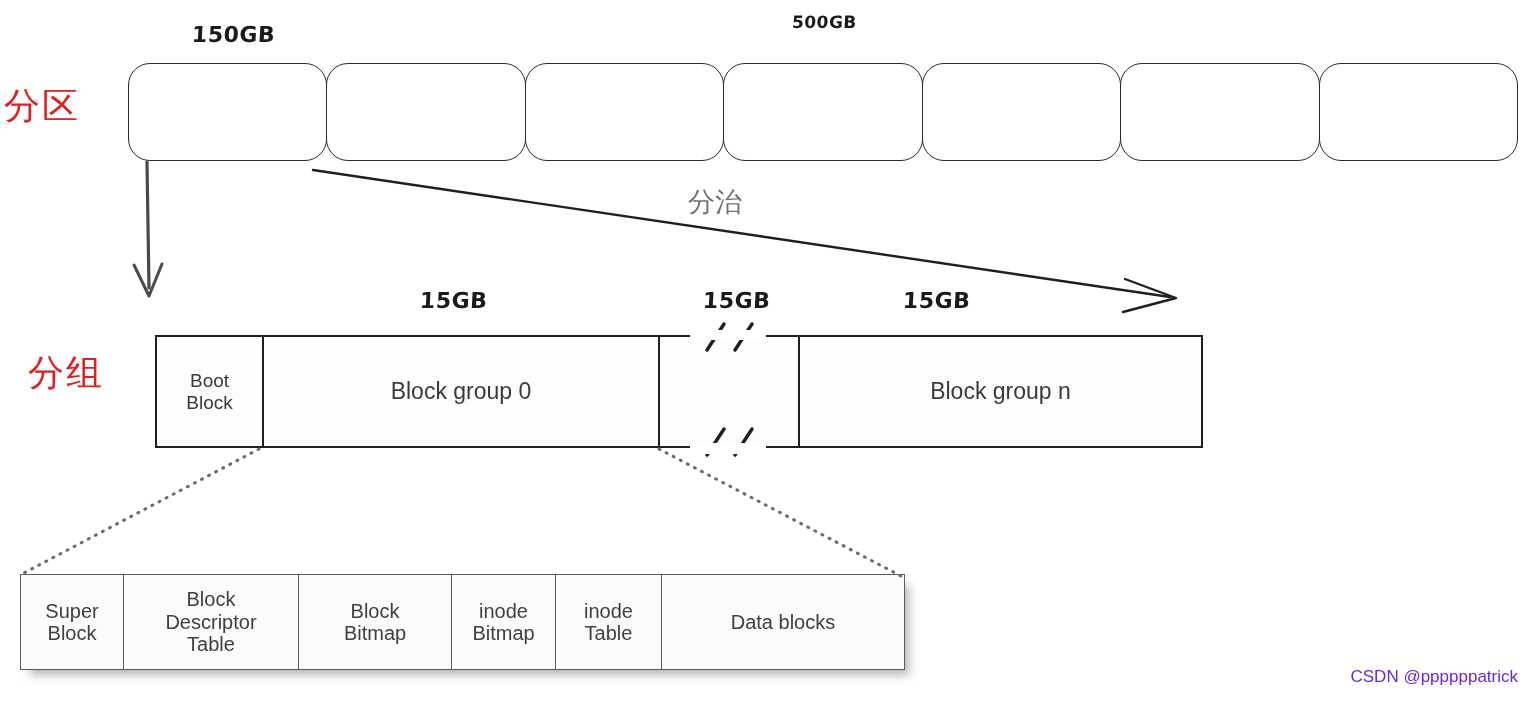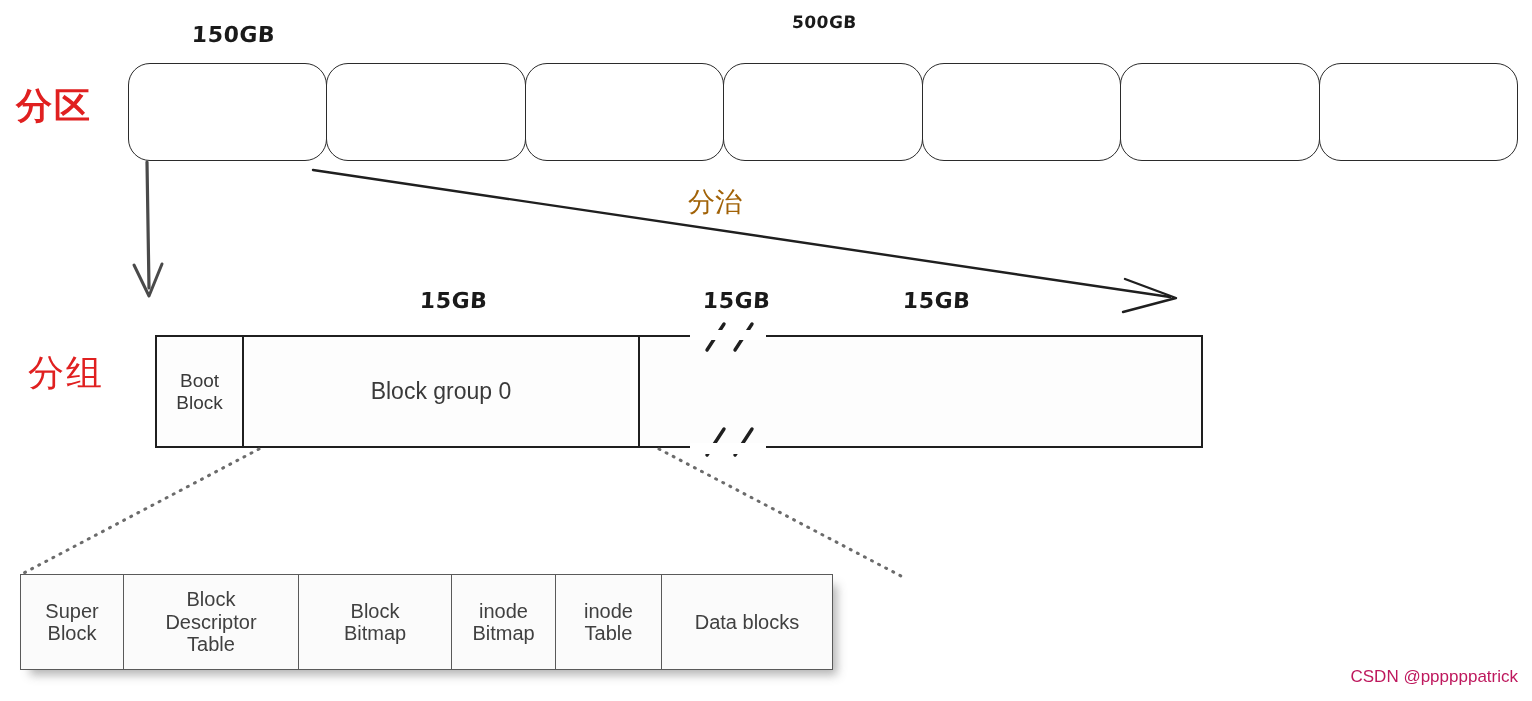--- a/index.html
+++ b/index.html
@@ -22,21 +22,21 @@
   .section-label {
     position: absolute;
     color: #e02020;
     font-family: "DejaVu Sans", sans-serif;
     font-size: 36px;
     font-weight: 400;
     letter-spacing: 2px;
     line-height: 1;
     white-space: nowrap;
   }
-  #label-partition { left: 16px; top: 88px; font-weight: bold; }
+  #label-partition { left: 4px; top: 88px; }
   #label-group     { left: 28px; top: 355px; }
 
   
   .size-caption {
     position: absolute;
     color: #1a1a1a;
     font-family: "DejaVu Sans", sans-serif;
     font-size: 22px;
     font-weight: 600;
     letter-spacing: 0.5px;
@@ -44,21 +44,21 @@
     transform: skewX(-3deg);
   }
   .size-caption.small {
     font-size: 17px;
     font-weight: 600;
   }
 
   
   .arrow-caption {
     position: absolute;
-    color: #a16207;
+    color: #737373;
     font-family: Liberation Serif, serif;
     font-size: 27px;
     white-space: nowrap;
   }
 
   
   #partition-row {
     position: absolute;
     left: 128px;
     top: 63px;
@@ -108,38 +108,38 @@
     justify-content: center;
     box-sizing: border-box;
     font-family: "Liberation Sans", sans-serif;
     font-size: 23px;
     color: #3a3a3a;
     text-align: center;
     line-height: 1.12;
     background: #fdfdfd;
   }
   .group-cell + .group-cell { border-left: 2.5px solid #1f1f1f; }
-  #group-cell-boot   { width: 85px; font-size: 19px; }
+  #group-cell-boot   { width: 105px; font-size: 19px; }
   #group-cell-bg0    { width: 396px; }
   #group-cell-gap    { width: 140px; }
   #group-cell-bgn    { flex: 1 1 auto; }
 
   
   .break-patch {
     position: absolute;
     background: #ffffff;
     z-index: 3;
   }
 
   
   #detail-row {
     position: absolute;
     left: 20px;
     top: 574px;
-    width: 813px;
+    width: 885px;
     height: 96px;
     box-sizing: border-box;
     display: flex;
     background: #fbfbfb;
     border: 1.6px solid #5a5a5a;
     box-shadow: 7px 8px 9px -3px rgba(90,90,90,0.45);
   }
   .detail-cell {
     display: flex;
     align-items: center;
@@ -159,21 +159,21 @@
   #detail-cell-2 { width: 153px; }
   #detail-cell-3 { width: 104px; }
   #detail-cell-4 { width: 106px; }
   #detail-cell-5 { flex: 1 1 auto; }
 
   
   #watermark {
     position: absolute;
     right: 14px;
     bottom: 14px;
-    color: #be185d;
+    color: #6d28d9;
     font-family: "Liberation Sans", sans-serif;
     font-size: 17px;
     white-space: nowrap;
   }
 </style>
 </head>
 <body>
 
 <div id="canvas">
 
@@ -207,20 +207,23 @@
     <div class="group-cell" id="group-cell-boot">
       <span>
         <span>Boot</span><br>
         <span>Block</span>
       </span>
     </div>
     <div class="group-cell" id="group-cell-bg0">
       <span>Block group 0</span>
     </div>
     <div class="group-cell" id="group-cell-gap"></div>
+    <div class="group-cell" id="group-cell-bgn">
+      <span>Block group n</span>
+    </div>
   </div>
 
   <div class="break-patch" style="left:690px; top:330px; width:76px; height:10px;"></div>
   <div class="break-patch" style="left:690px; top:443px; width:76px; height:11px;"></div>
 
   <div id="detail-row">
     <div class="detail-cell" id="detail-cell-0">
       <span>
         <span>Super</span><br>
         <span>Block</span>

